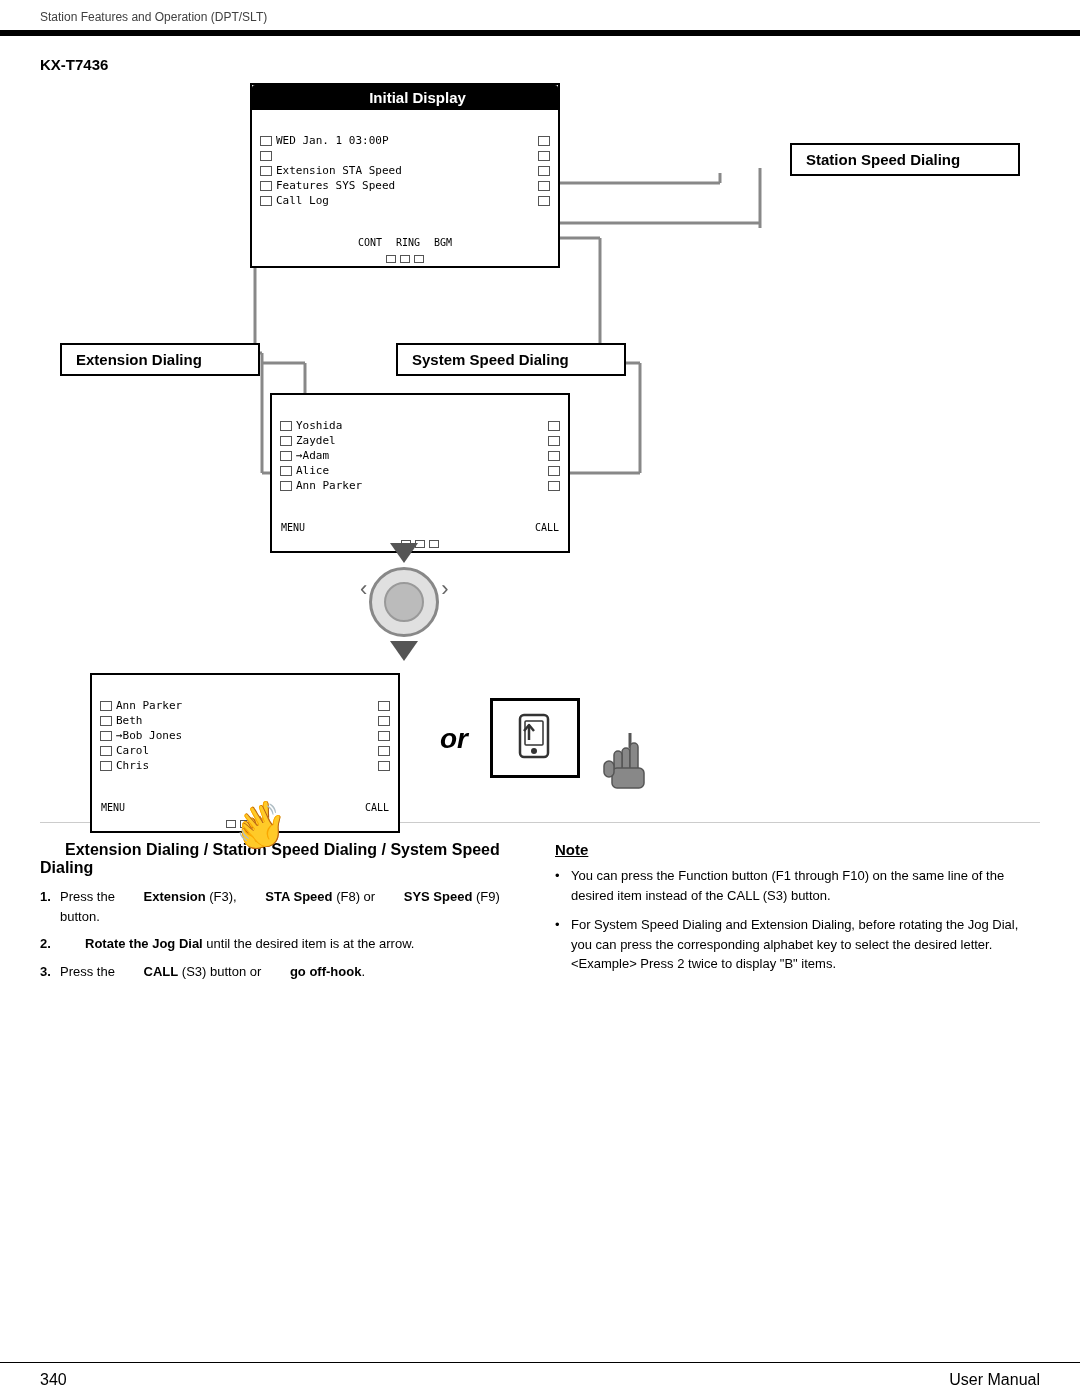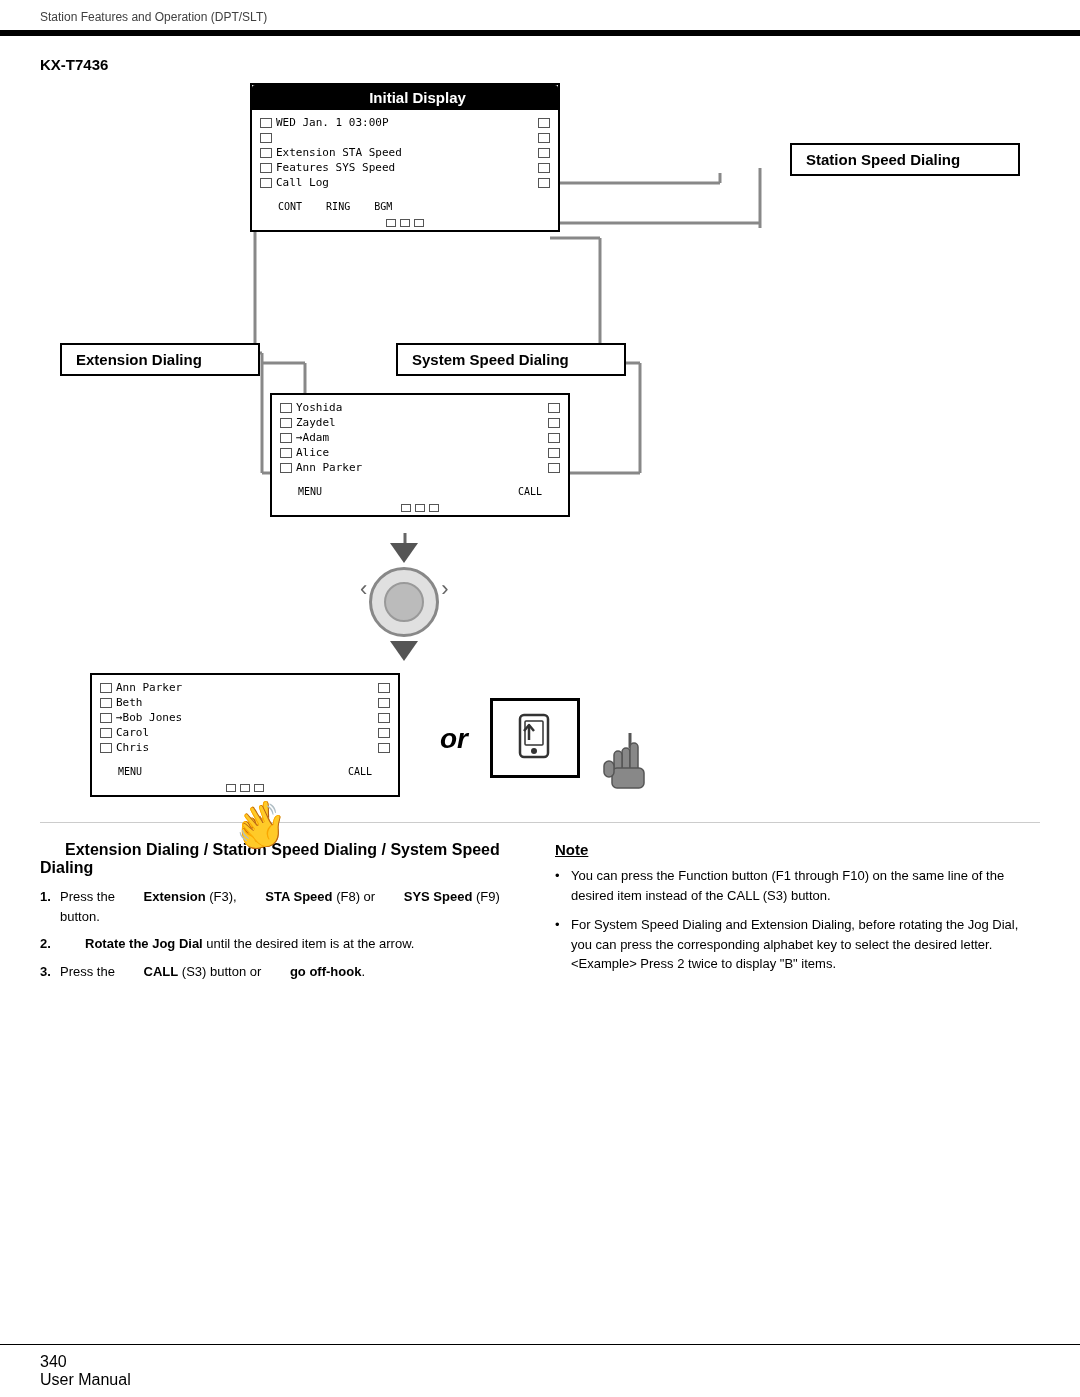--- a/index.html
+++ b/index.html
@@ -33,21 +33,20 @@
     .footer {
       position: absolute;
       bottom: 0;
       left: 0;
       right: 0;
       border-top: 1px solid #000;
       display: flex;
       justify-content: space-between;
       padding: 8px 40px;
       font-size: 16px;
-      flex-direction: column;
     }
     
     .main-content {
       padding: 20px 40px 60px 40px;
     }
     
     .model-number {
       font-size: 15px;
       font-weight: bold;
       margin-bottom: 10px;
@@ -71,21 +70,21 @@
     .phone-display-top .title-bar {
       background: #000;
       color: #fff;
       text-align: center;
       font-weight: bold;
       font-size: 15px;
       padding: 4px 8px;
       border-radius: 3px 3px 0 0;
     }
     .phone-display-top .display-content {
-      padding: 6px 8px;
+      padding: 24px 8px;
       font-size: 11px;
       font-family: monospace;
     }
     .phone-display-top .display-row {
       display: flex;
       align-items: center;
       margin-bottom: 2px;
     }
     .phone-display-top .display-row .btn-sq {
       width: 12px;
@@ -103,22 +102,23 @@
       margin-left: 4px;
       flex-shrink: 0;
     }
     .phone-display-top .display-row .row-text {
       flex: 1;
       font-size: 11px;
       font-family: monospace;
     }
     .bottom-buttons {
       display: flex;
-      gap: 24px;
-      padding: 4px 26px;
+      justify-content: center;
+      gap: 14px;
+      padding: 4px 9px;
       font-size: 10px;
       font-family: monospace;
     }
     .softkey {
       font-size: 10px;
       font-family: monospace;
       text-align: center;
     }
     .small-btn-row {
       display: flex;

